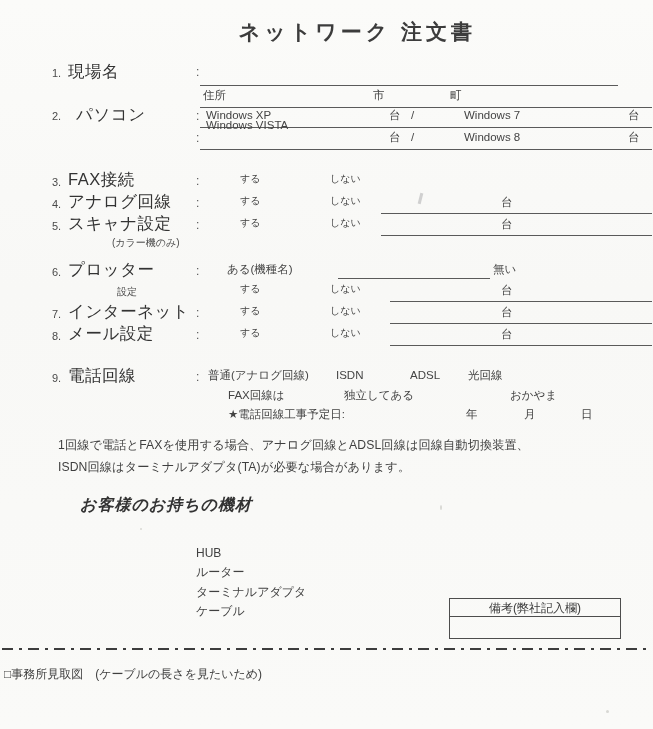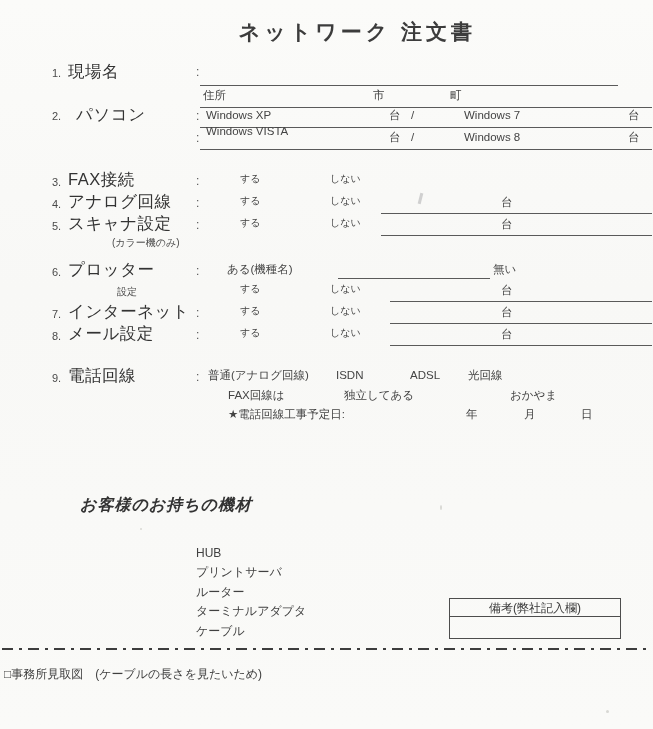--- a/index.html
+++ b/index.html
@@ -177,21 +177,21 @@
 
   <div class="t colon" style="left:196px; top:110px;">:</div>
   <div class="t lbl-sm" style="left:206px; top:110px;">Windows  XP</div>
   <div class="t lbl-sm" style="left:389px; top:110px;">台</div>
   <div class="t lbl-sm" style="left:411px; top:110px;">/</div>
   <div class="t lbl-sm" style="left:464px; top:110px;">Windows  7</div>
   <div class="t lbl-sm" style="left:628px; top:110px;">台</div>
   <div class="rule" style="left:200px; top:127px; width:452px;"></div>
 
   <div class="t colon" style="left:196px; top:132px;">:</div>
-  <div class="t lbl-sm" style="left:206px; top:126px;">Windows  VISTA</div>
+  <div class="t lbl-sm" style="left:206px; top:120px;">Windows  VISTA</div>
   <div class="t lbl-sm" style="left:389px; top:132px;">台</div>
   <div class="t lbl-sm" style="left:411px; top:132px;">/</div>
   <div class="t lbl-sm" style="left:464px; top:132px;">Windows  8</div>
   <div class="t lbl-sm" style="left:628px; top:132px;">台</div>
   <div class="rule" style="left:200px; top:149px; width:452px;"></div>
 
   <div class="t num" style="left:52px; top:177px;">3.</div>
   <div class="t lbl-lg" style="left:68px; top:171px;">FAX接続</div>
   <div class="t colon" style="left:196px; top:175px;">:</div>
   <div class="t lbl-md" style="left:240px; top:174px;">する</div>
@@ -254,25 +254,28 @@
 
   <div class="t lbl-sm" style="left:228px; top:390px;">FAX回線は</div>
   <div class="t lbl-sm" style="left:344px; top:390px;">独立してある</div>
   <div class="t lbl-sm" style="left:510px; top:390px;">おかやま</div>
 
   <div class="t lbl-sm" style="left:228px; top:409px;">★電話回線工事予定日:</div>
   <div class="t lbl-sm" style="left:466px; top:409px;">年</div>
   <div class="t lbl-sm" style="left:524px; top:409px;">月</div>
   <div class="t lbl-sm" style="left:581px; top:409px;">日</div>
 
+  <div class="para">
+    <div>1回線で電話とFAXを使用する場合、アナログ回線とADSL回線は回線自動切換装置、</div>
+    <div>ISDN回線はターミナルアダプタ(TA)が必要な場合があります。</div>
+  </div>
 
   <div class="gear-title">お客様のお持ちの機材</div>
   <div class="gear-list">
     <div>HUB</div>
-    <div>プリントサーバ</div>
     <div>ルーター</div>
     <div>ターミナルアダプタ</div>
     <div>ケーブル</div>
   </div>
 
   <div class="remark">
     <div class="remark-head">備考(弊社記入欄)</div>
     <div class="remark-body"></div>
   </div>
 

